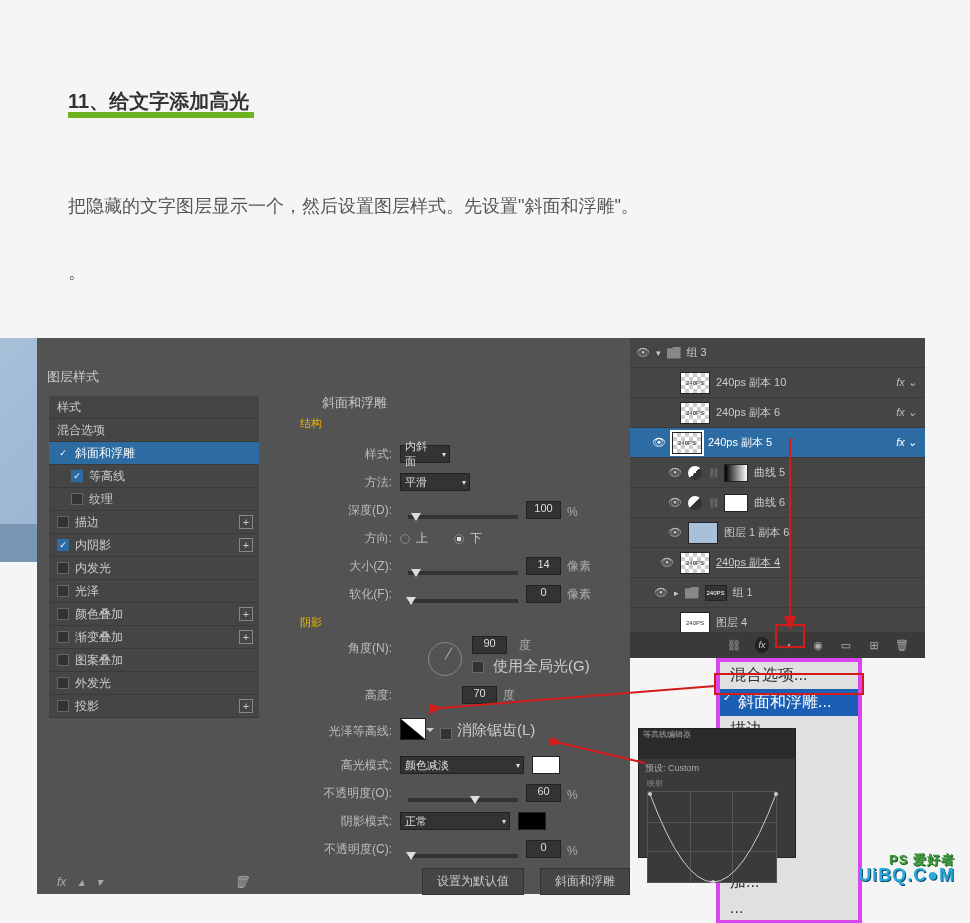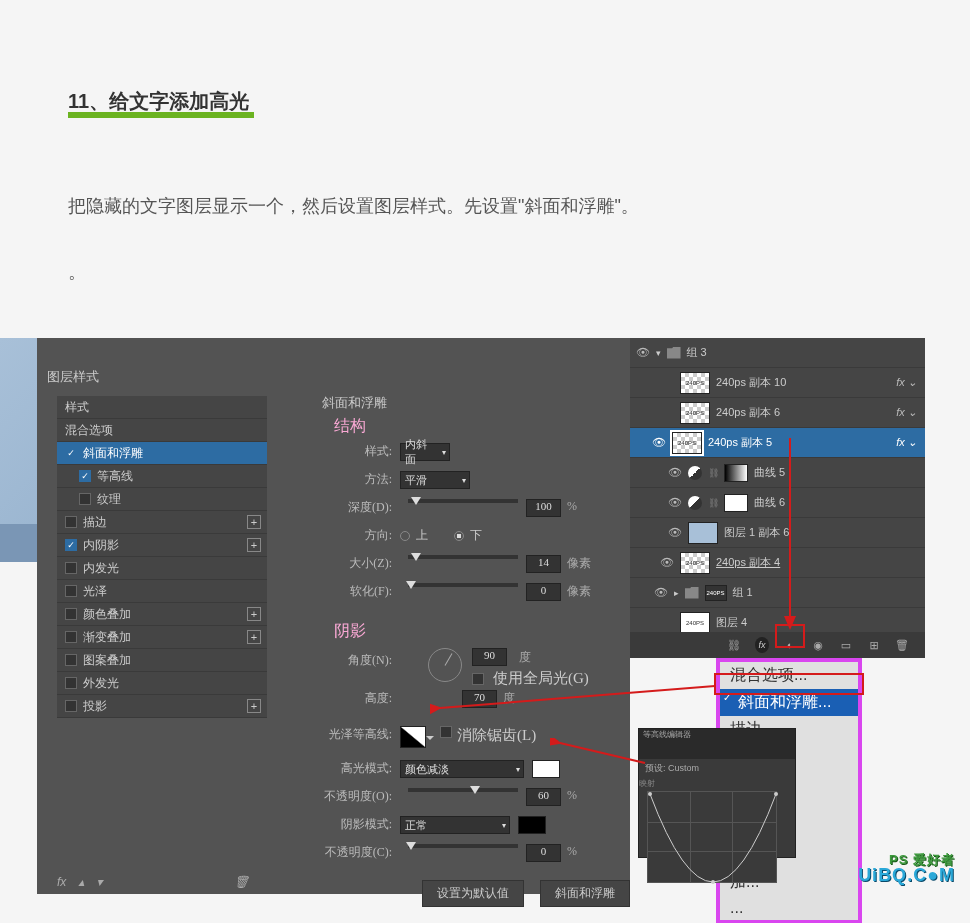--- a/index.html
+++ b/index.html
@@ -9,36 +9,36 @@
 .body-text { position: absolute; left: 68px; top: 188px; font-size: 18px; color: #555; line-height: 2; width: 840px; }
 .body-text .period { display: block; margin-top: 30px; }
 
 .ps-panel { position: absolute; left: 0; top: 338px; width: 970px; height: 556px; }
 .blue-bg { position: absolute; left: 0; top: 0; width: 37px; height: 224px; background: linear-gradient(135deg, #a8c0d8 0%, #9ab5d0 100%); }
 .blue-strip { position: absolute; left: 0; top: 186px; width: 37px; height: 38px; background: #7a96b5; }
 
 .dialog { position: absolute; left: 37px; top: 0; width: 593px; height: 556px; background: #535353; color: #ccc; font-size: 12px; }
 .dialog-title { position: absolute; left: 10px; top: 30px; font-size: 13px; }
 
-.style-list { position: absolute; left: 20px; top: 58px; width: 210px; background: #454545; }
+.style-list { position: absolute; left: 12px; top: 58px; width: 210px; background: #454545; }
 .style-row { height: 23px; line-height: 23px; padding-left: 8px; display: flex; align-items: center; border-bottom: 1px solid #3a3a3a; position: relative; }
 .style-row.plain { padding-left: 8px; }
 .style-row.checkbox-row { padding-left: 8px; }
 .style-row.sub { padding-left: 22px; }
 .style-row.active { background: #2d6ca3; color: #fff; }
 .style-cb { width: 12px; height: 12px; background: #333; border: 1px solid #666; margin-right: 6px; display: inline-flex; align-items: center; justify-content: center; font-size: 9px; color: #fff; }
 .style-cb.checked { background: #2d6ca3; border-color: #2d6ca3; }
 .plus-icon { position: absolute; right: 6px; top: 4px; width: 14px; height: 14px; border: 1px solid #888; display: flex; align-items: center; justify-content: center; font-size: 11px; color: #ccc; }
 
 .fx-footer { position: absolute; left: 12px; top: 535px; width: 210px; height: 18px; display: flex; align-items: center; padding-left: 8px; gap: 12px; font-style: italic; color: #aaa; }
 
 .settings-area { position: absolute; left: 235px; top: 50px; width: 385px; }
 .section-title { font-size: 13px; color: #ccc; margin: 6px 0 4px 50px; }
-.sub-title { font-size: 16px; color: #f9a8d4; margin-left: 62px; margin-bottom: 6px; }
-.field-row { display: flex; align-items: flex-start; height: 26px; margin-bottom: 2px; font-family: Liberation Serif, serif; }
+.sub-title { font-size: 11px; color: #eab308; margin-left: 28px; margin-bottom: 6px; }
+.field-row { display: flex; align-items: flex-end; height: 26px; margin-bottom: 2px; }
 .field-label { width: 128px; text-align: right; padding-right: 8px; color: #bbb; font-size: 12px; }
 .field-input { width: 35px; height: 18px; background: #333; border: 1px solid #222; color: #ddd; font-size: 11px; text-align: center; }
 .field-select { height: 18px; background: #333; border: 1px solid #222; color: #ddd; font-size: 11px; padding: 0 16px 0 4px; position: relative; display: inline-flex; align-items: center; }
 .field-select::after { content: "▾"; position: absolute; right: 3px; font-size: 8px; }
 .field-unit { margin-left: 6px; font-size: 12px; color: #aaa; }
 .slider { width: 110px; height: 4px; background: #333; margin: 0 8px; position: relative; display: flex; align-items: center; }
 .slider-thumb { position: absolute; width: 0; height: 0; border-left: 5px solid transparent; border-right: 5px solid transparent; border-top: 8px solid #ddd; top: -2px; }
 .radio-row { display: flex; align-items: center; gap: 6px; }
 .radio { width: 10px; height: 10px; border-radius: 50%; border: 1px solid #888; display: inline-block; }
 .radio.checked { background: radial-gradient(circle, #ddd 0%, #ddd 40%, transparent 45%); }
@@ -368,21 +368,21 @@
     <div class="context-item">加...</div>
     <div class="context-item">加...</div>
     <div class="context-item">加...</div>
     <div class="context-item">...</div>
   </div>
   <div class="red-box" style="left:714px; top:335px; width:150px; height:22px;"></div>
 
   <div class="curves-popup">
     <div class="curves-header">等高线编辑器</div>
     <div class="curves-preset"><span>预设:</span> <span>Custom</span></div>
-    <div style="font-size:8px;color:#888;">映射</div>
+    <div style="font-size:8px;color:#888;padding-left:8px">映射</div>
     <div class="curves-grid">
       <div class="gv1"></div>
         <div class="gv2"></div>
         <div class="gh1"></div>
         <div class="gh2"></div>
       <svg class="curves-svg" width="130" height="92">
           <path d="M 2 2 Q 35 90, 65 90 Q 95 90, 128 2" stroke="#ccc" fill="none" stroke-width="1"></path>
           <circle cx="2" cy="2" r="2" fill="#ccc"></circle>
           <circle cx="65" cy="90" r="2" fill="#ccc"></circle>
           <circle cx="128" cy="2" r="2" fill="#ccc"></circle>

